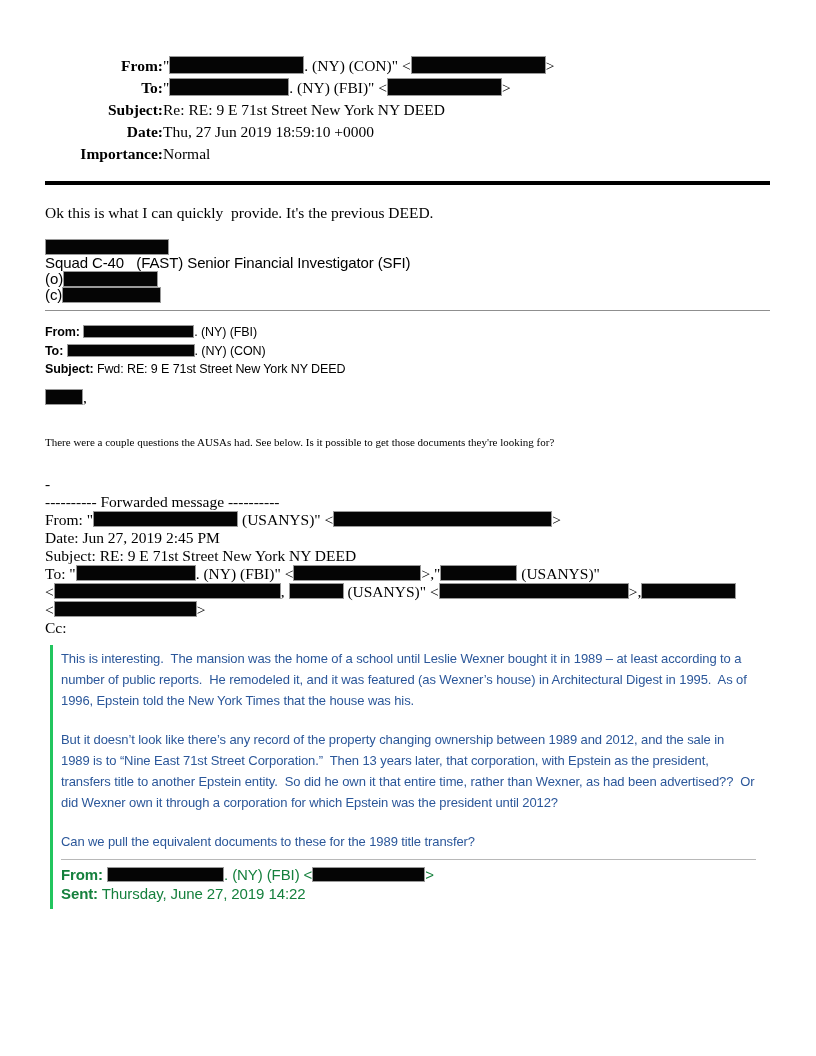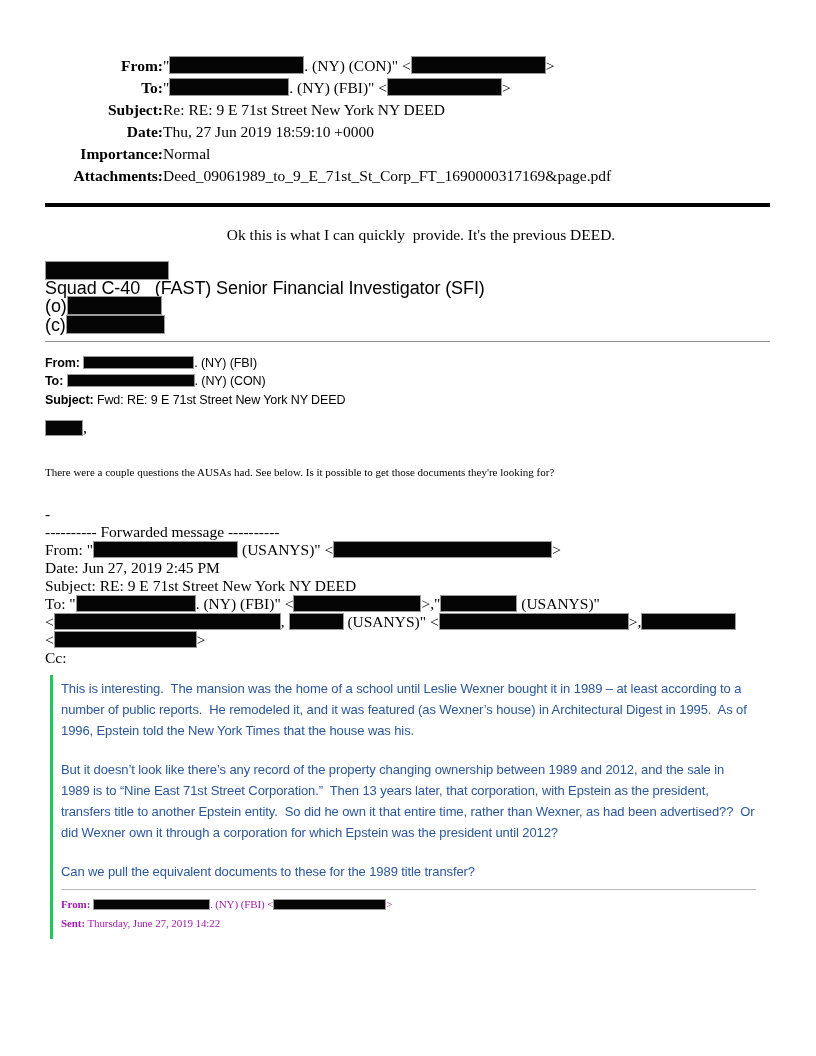--- a/index.html
+++ b/index.html
@@ -10,46 +10,46 @@
   }
   
   table.hdr{border-collapse:collapse;font-size:15.5px;line-height:22px;}
   table.hdr td{padding:0;vertical-align:top;}
   td.lbl{font-weight:bold;text-align:right;width:118px;white-space:nowrap;}
   td.val{padding-left:5px;white-space:pre;}
   
   .rule-thick{border-top:4px solid #000;margin-top:16px;width:725px;}
   .rule-thin{border-top:1px solid #8f8f8f;margin-top:7px;width:725px;}
   
-  .intro{margin:18px 0 0 0;font-size:15.5px;line-height:20px;white-space:pre-wrap;text-align:center;}
+  .intro{margin:18px 0 0 0;font-size:15.5px;line-height:20px;white-space:pre-wrap;}
   .greeting{margin-top:10px;font-size:15.5px;line-height:18px;white-space:pre;}
   .question{margin:26px 0 0 0;font-size:11px;line-height:18px;white-space:pre-wrap;width:718px;}
   .dash{margin:24px 0 0 0;font-size:15.5px;line-height:18px;}
   
-  .sig{margin-top:16px;font-family:"Liberation Sans", sans-serif;font-size:18px;line-height:16px;letter-spacing:-0.1px;}
+  .sig{margin-top:16px;font-family:"Liberation Sans", sans-serif;font-size:15px;line-height:16px;letter-spacing:-0.1px;}
   .sig-line{white-space:pre;}
   
   .fwd1{margin-top:12px;font-family:Liberation Sans, sans-serif;font-size:12.5px;line-height:18.5px;letter-spacing:-0.1px;}
   .fwd1-row{white-space:pre;}
   .b{font-weight:bold;}
   
   .fwd2{font-size:15.5px;line-height:18px;}
   .fwd2-line{white-space:pre;}
   
   .quote{
     margin-top:8px;margin-left:5px;border-left:3px solid #22c55e;
     padding:3px 0 6px 8px;width:706px;box-sizing:border-box;
   }
   .qp{
     margin:0;font-family:"Liberation Sans", sans-serif;font-size:13px;line-height:21px;
     letter-spacing:-0.1px;color:var(--quote-blue,#2B579A);white-space:pre-wrap;
   }
   .qp + .qp{margin-top:18px;}
   .rule-q{border-top:1px solid #b8b8b8;margin:7px 0 5px 0;}
-  .qb{font-family:Liberation Serif, serif;font-size:11px;line-height:19px;letter-spacing:-0.1px;color:#a21caf;}
+  .qb{font-family:Liberation Sans, sans-serif;font-size:15px;line-height:19px;letter-spacing:-0.1px;color:#15803d;}
   .qb-row{white-space:pre;}
   
   .redaction{
     display:inline-block;background:#050505;border:1px solid #9a9a9a;
     height:1.05em;vertical-align:-0.18em;box-sizing:border-box;
   }
   table.hdr .redaction{height:1.15em;vertical-align:-0.2em;}
   .fwd2 .redaction{height:1.08em;}
 </style>
 </head>
@@ -71,24 +71,20 @@
       <td class="lbl">Subject:</td>
       <td class="val">Re: RE: 9 E 71st Street New York NY DEED</td>
     </tr>
     <tr>
       <td class="lbl">Date:</td>
       <td class="val">Thu, 27 Jun 2019 18:59:10 +0000</td>
     </tr>
     <tr>
       <td class="lbl">Importance:</td>
       <td class="val">Normal</td>
-    </tr>
-    <tr>
-      <td class="lbl">Attachments:</td>
-      <td class="val">Deed_09061989_to_9_E_71st_St_Corp_FT_1690000317169&amp;page.pdf</td>
     </tr>
   </tbody>
     </table>
 
   <div class="rule-thick"></div>
 
   <p class="intro">Ok this is what I can quickly  provide. It's the previous DEED.</p>
 
   <div class="sig">
     <div class="sig-line"><span class="redaction" style="width: 124px;"></span></div>

